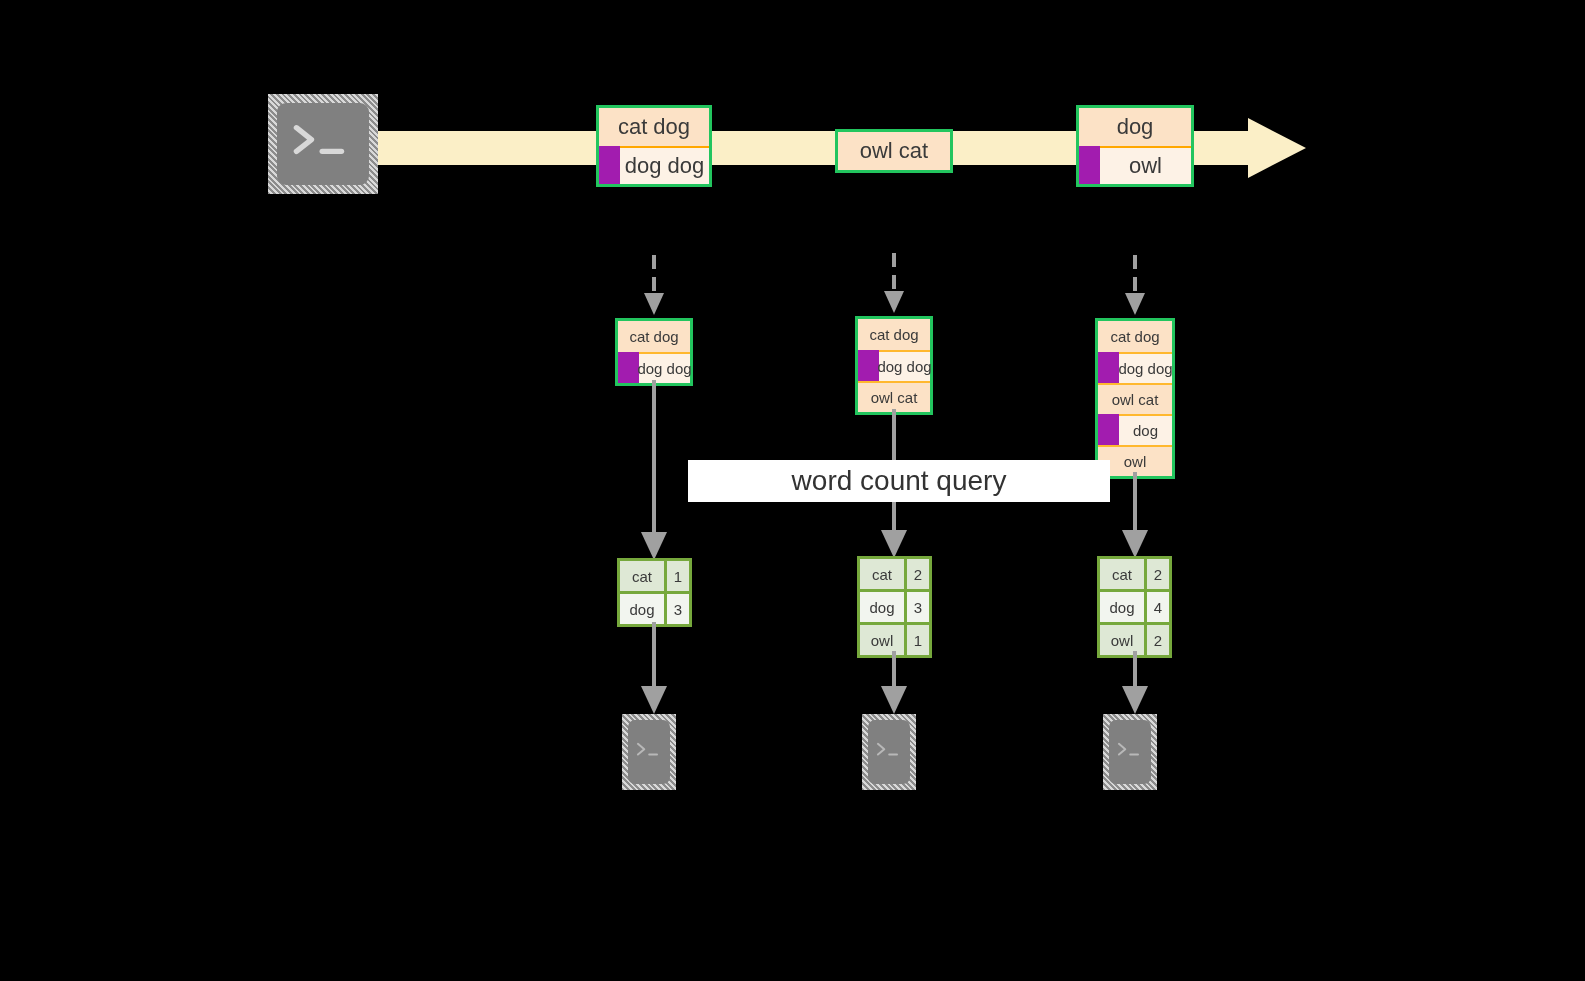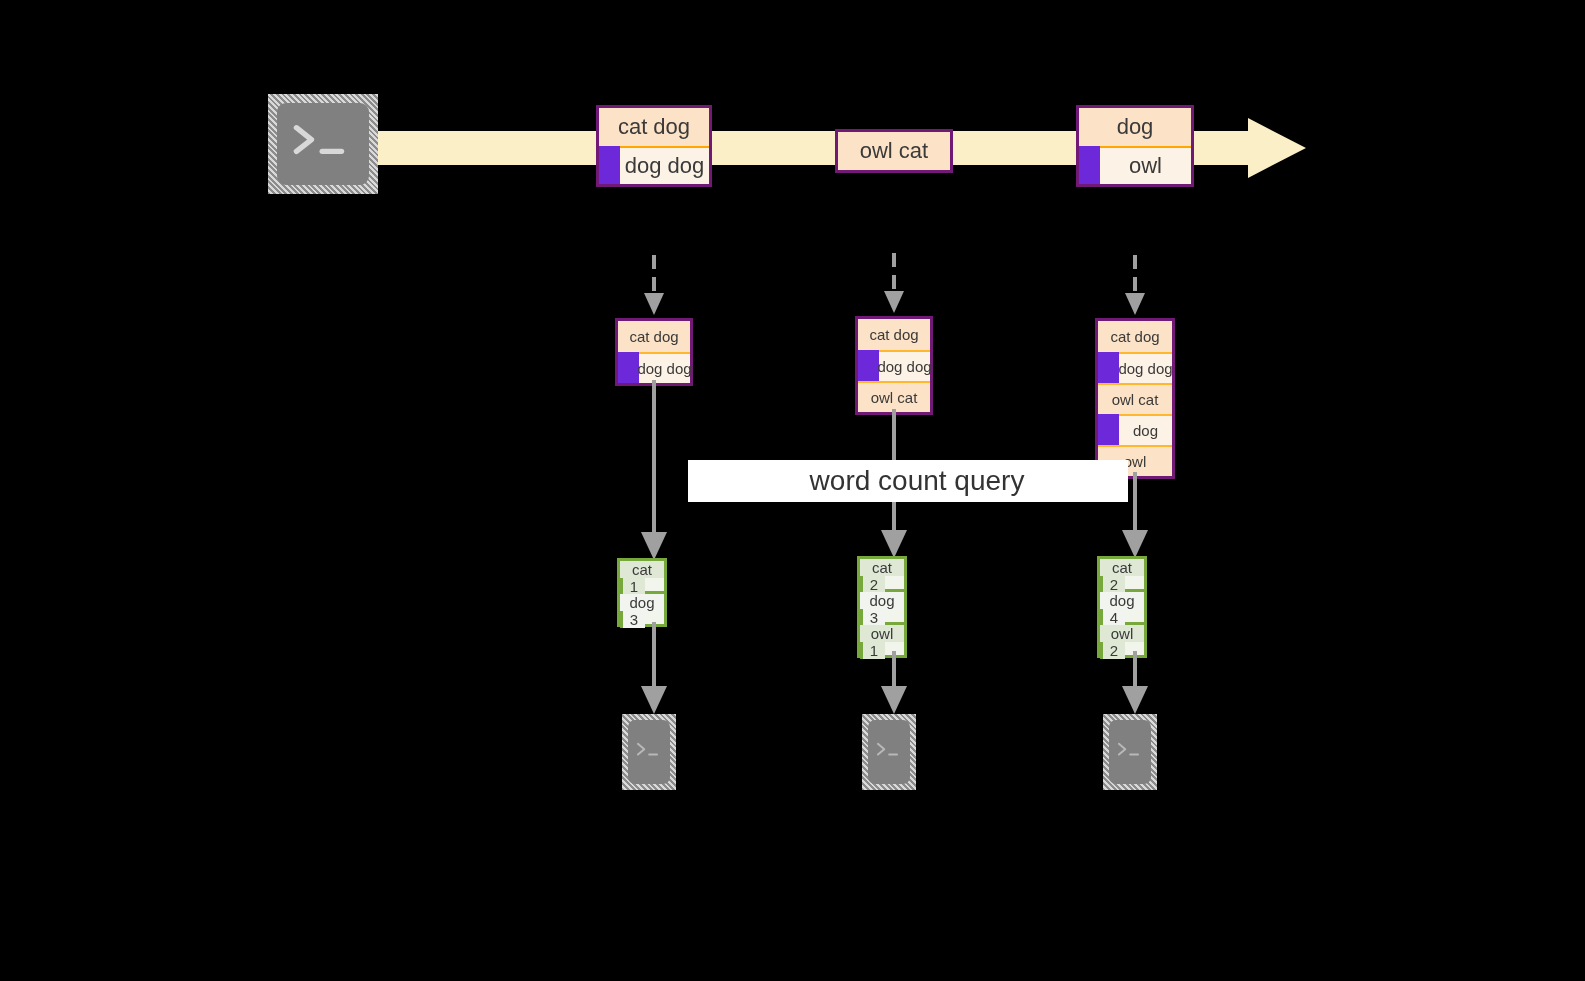--- a/index.html
+++ b/index.html
@@ -63,23 +63,23 @@
     padding: 6px;
   }
   .terminal-small .inner { border-radius: 7px; }
   .terminal-out-0 { left: 622px; top: 714px; }
   .terminal-out-1 { left: 862px; top: 714px; }
   .terminal-out-2 { left: 1103px; top: 714px; }
 
   
   .obox {
     position: absolute;
-    border: 3px solid #701a75;
-    box-sizing: border-box;
-    background: #6d28d9;
+    border: 3px solid #22c55e;
+    box-sizing: border-box;
+    background: #a21caf;
   }
   .obox .row {
     box-sizing: border-box;
     display: flex;
     align-items: center;
     justify-content: center;
     color: #3a3a3a;
     white-space: nowrap;
   }
   .obox .row.shade-a { background: #FCE2C6; }
@@ -113,21 +113,20 @@
   
   .gtable {
     position: absolute;
     border: 3px solid #76A83C;
     box-sizing: border-box;
     background: #F1F5EC;
   }
   .gtable .grow {
     display: flex;
     height: 30px;
-    flex-direction: column;
   }
   .gtable .grow + .grow { border-top: 3px solid #76A83C; }
   .gtable .gcell {
     display: flex;
     align-items: center;
     justify-content: center;
     font-size: 15px;
     color: #3a3a3a;
     box-sizing: border-box;
   }
@@ -151,21 +150,20 @@
   .label-band {
     position: absolute;
     left: 688px;
     top: 460px;
     width: 422px;
     height: 42px;
     background: #FFFFFF;
     display: flex;
     align-items: center;
     justify-content: center;
-    padding-left: 18px;
   }
   .label-band .label-text {
     font-size: 28px;
     color: #333333;
     white-space: nowrap;
   }
 </style>
 </head>
 <body>
 

